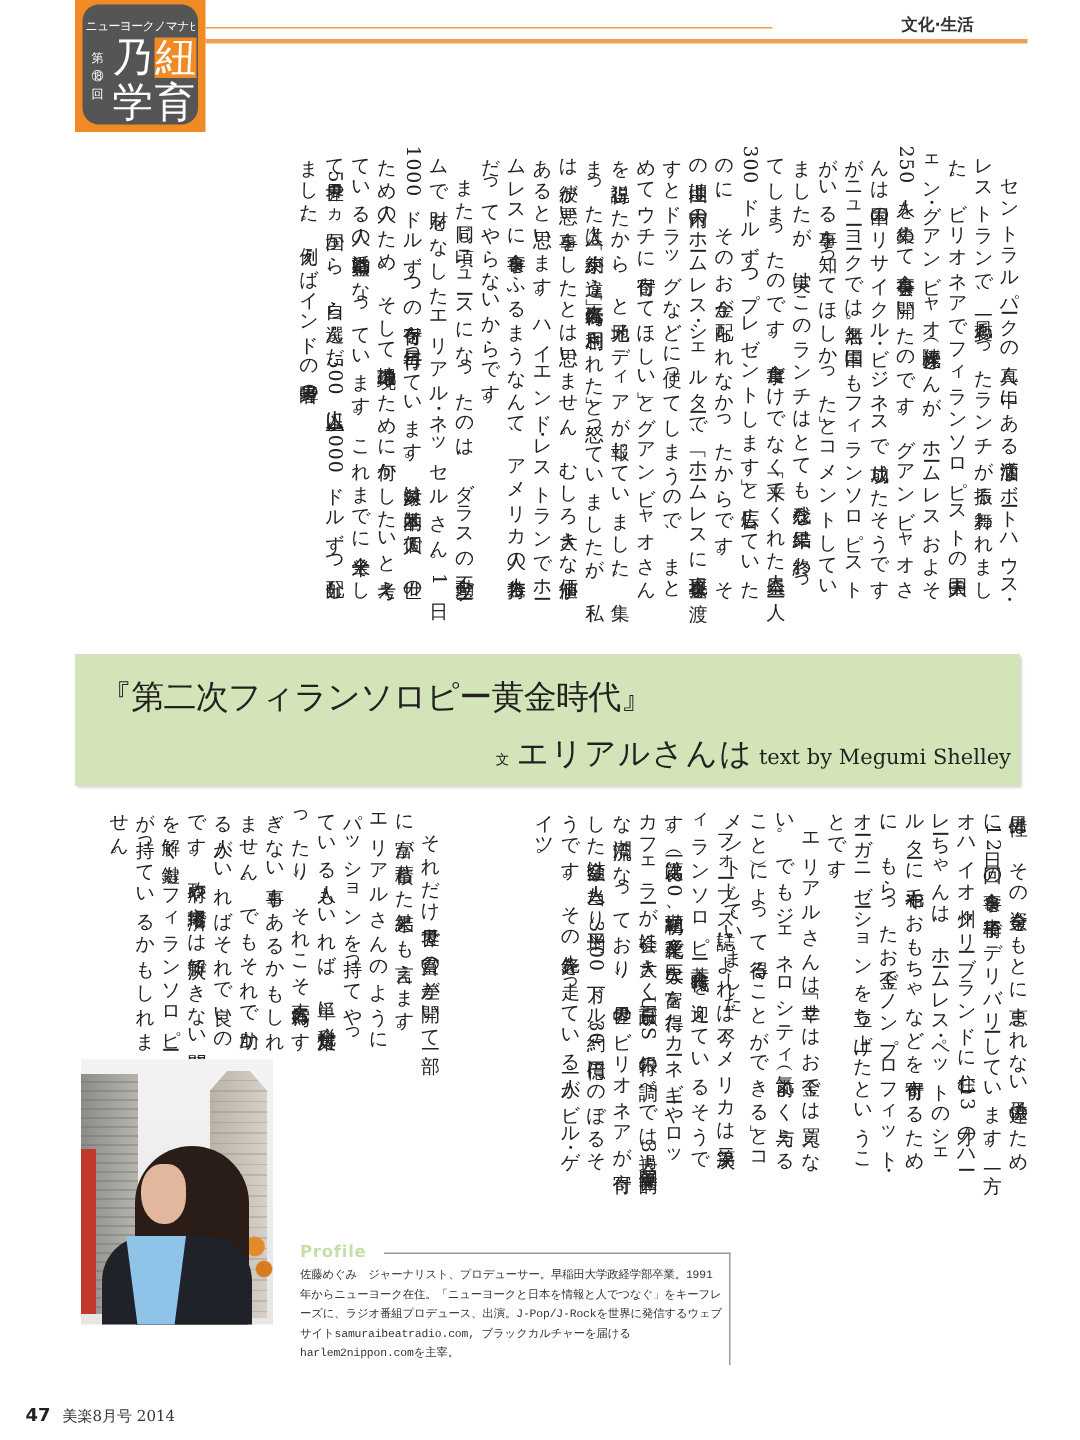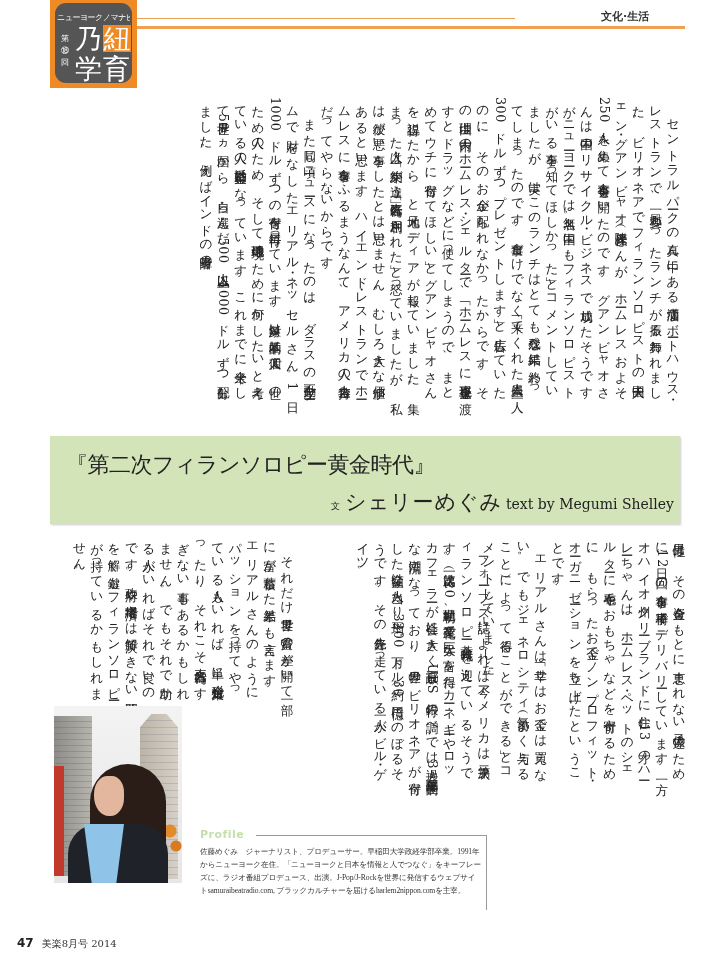--- a/index.html
+++ b/index.html
@@ -80,21 +80,21 @@
 
   
   .profile { position: absolute; left: 200px; top: 800px; width: 287px; height: 82px; margin-top: 28px; }
   .profile-label {
     position: absolute; left: 0; top: 0; font-family: "DejaVu Sans", sans-serif; font-weight: bold;
     font-size: 11px; color: #c6dfa8; letter-spacing: 0.5px; background: #fff; padding-right: 4px; z-index: 1;
   }
   .profile-rule { position: absolute; left: 56px; top: 7px; right: 0; height: 1px; background: #999; }
   .profile-vrule { position: absolute; right: 0; top: 7px; width: 1px; height: 75px; background: #999; }
   .profile-text {
-    position: absolute; left: 0; top: 17px; width: 282px; font-family: Liberation Serif, serif;
+    position: absolute; left: 0; top: 17px; width: 282px; font-family: Liberation Mono, monospace;
     font-size: 7.6px; line-height: 13px; color: #333; letter-spacing: -0.1px;
   }
 
   
   .footer { position: absolute; left: 17px; top: 932px; white-space: nowrap; }
   .page-num { font-family: "DejaVu Sans", sans-serif; font-weight: bold; font-size: 12px; color: #222; margin-top: 19px; }
   .mag { font-size: 10px; margin-left: 8px; color: #333; }
 </style>
 </head>
 <body>
@@ -118,21 +118,21 @@
 <div class="section-label">文化·生活</div>
 
 <div class="vblock top-block">
   <p>セントラルパークの真ん中にある瀟洒なボートハウス・レストランで、一風変わったランチが振る舞われました。ビリオネアでフィランソロピストの中国人チェン・グアンビャオ（陳光標）さんが、ホームレスおよそ250人を集めて食事会を開いたのです。グアンビャオさんは中国のリサイクル・ビジネスで成功したそうですがニューヨークでは無名。「中国にもフィランソロピストがいる事を知ってほしかった」とコメントしていましたが、実はこのランチはとても残念な結果に終わってしまったのです。食事だけでなく「来てくれた人全員に一人300ドルずつプレゼントします」と広告していたのに、そのお金が配られなかったからです。その理由は市内のホームレス・シェルターで、「ホームレスに直接現金を渡すとドラッグなどに使ってしまうので、まとめてウチに寄付してほしい」とグアンビャオさんを説得したから、と地元メディアが報じていました。集まった人々は「約束が違う」「売名行為に利用された」と怒っていましたが、私は彼が悪い事をしたとは思いません。むしろ大きな価値があると思います。ハイエンド・レストランでホームレスに食事をふるまうなんて、アメリカ人の大金持ちだってやらないからです。</p>
   <p>また同じ頃ニュースになったのは、ダラスの不動産ブームで財をなしたエリアル・ネッセルさん。1日1000ドルずつの寄付を毎日行っています。対象は基本的に個人で、世のため人のため、そして地球環境のために何かしたいと考えている人の活動資金になっています。これまでに全米そして世界50ヵ国から、自ら選んだ500人以上に1000ドルずつ分配しました。例えばインドの身障者の</p>
 </div>
 
 <div class="banner">
   <div class="banner-title">『第二次フィランソロピー黄金時代』</div>
   <div class="byline">
-    <span class="byline-bun">文</span><span class="byline-name">シェリーめぐみ</span><span class="byline-en">text by Megumi Shelley</span>
+    <span class="byline-bun">文</span><span class="byline-name">エリアルさんは</span><span class="byline-en">text by Megumi Shelley</span>
   </div>
 </div>
 
 <div class="vblock bot-right">
   <p class="noindent">男性は、その資金をもとに恵まれない子供達のために1日2回の食事を車椅子でデリバリーしています。一方オハイオ州クリーブランドに住む13才のハーレーちゃんは、ホームレス・ペットのシェルターに毛布やおもちゃなどを寄付するために、もらったお金でノンプロフィット・オーガニゼーションを立ち上げたということです。</p>
   <p>エリアルさんは「幸せはお金では買えない。でもジェネロシティ（気前よく与えること）によって得ることができる」とコメントしていました。</p>
 </div>
 <div class="vblock bot-mid">
   <p>フォーブズ誌によれば今アメリカは第二次フィランソロピー黄金時代を迎えているそうです。（第一次は20世紀初頭、産業化で巨大な富を得たカーネギーやロッカフェラーが社会に大きく貢献）UBS銀行の調べでは過去3年間世界的な潮流になっており、世界のビリオネアが寄付した金額は一人当たり平均3200万ドル（約30億円）にのぼるそうです。その先鋒を走っている一人がビル・ゲイツ。</p>
 </div>

